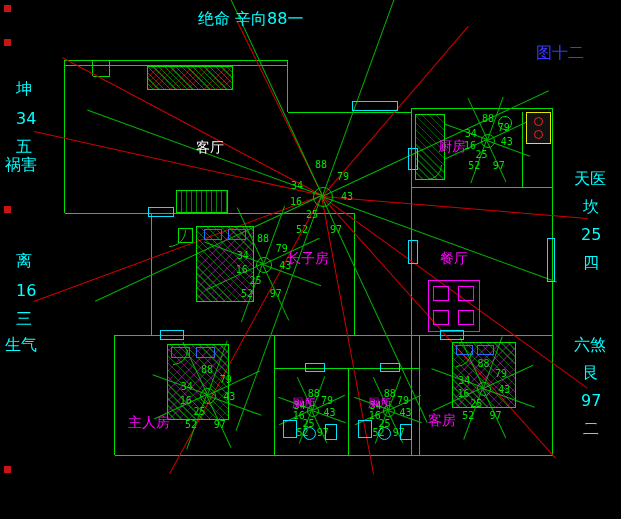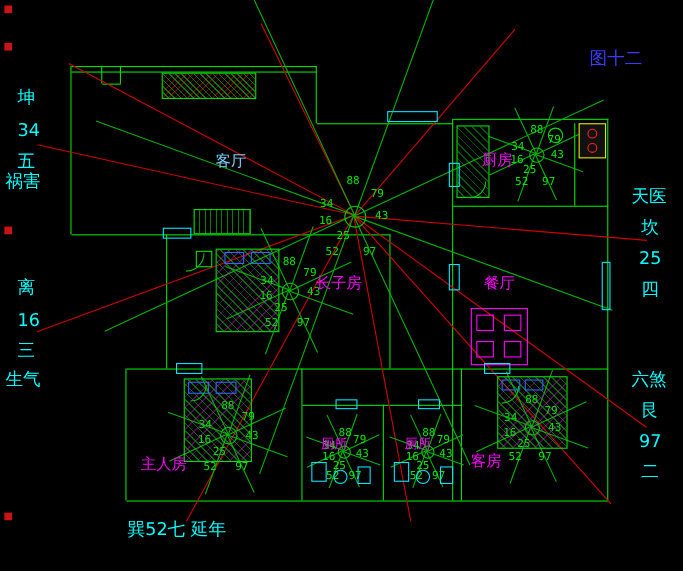--- a/index.html
+++ b/index.html
@@ -6,21 +6,21 @@
   .canvas{position:relative;width:621px;height:519px;background:#000;overflow:hidden;
           font-family:"DejaVu Sans",sans-serif;}
   
   .pline{position:absolute;height:1px;transform-origin:0 0;}
   .circ{position:absolute;border:1px solid #00c800;border-radius:50%;background:transparent;}
   .grip{position:absolute;width:7px;height:7px;background:#c81414;}
   .num{position:absolute;color:#00e600;font:10px "DejaVu Sans Mono",monospace;white-space:pre;}
   
   .lbl{position:absolute;white-space:pre;line-height:1.1;}
   .cyan{color:#00ffff}
-  .grn{color:#7dd3fc}
+  .grn{color:#ffffff}
   .mag{color:#ff00ff}
   .blue{color:#3b3bff}
   .fs16{font-size:16px}
   .fs14{font-size:14px}
   .fs12{font-size:12px}
   
   .furn{position:absolute;border:1px solid #00e000;box-sizing:border-box;background:transparent;}
   .hatch-rg{background:
       repeating-linear-gradient(45deg,transparent 0 3px,rgba(0,220,0,.55) 3px 4px),
       repeating-linear-gradient(-45deg,transparent 0 3px,rgba(220,0,0,.45) 3px 4px);}
@@ -246,41 +246,41 @@
   <div class="door" style="left:305px;top:363px;width:20px;height:9px"></div>
   <div class="door" style="left:380px;top:363px;width:20px;height:9px"></div>
   <div class="door" style="left:352px;top:101px;width:46px;height:10px"></div>
   <div class="door" style="left:547px;top:238px;width:8px;height:44px"></div>
 
   <div class="arc" style="left:152px;top:213px;width:34px;height:34px"></div>
   <div class="arc" style="left:158px;top:335px;width:30px;height:30px"></div>
   <div class="arc" style="left:440px;top:335px;width:32px;height:32px"></div>
   <div class="arc" style="left:412px;top:150px;width:30px;height:30px"></div>
 
+  <div class="lbl cyan fs16" style="left:198px;top:10px">绝命 辛向88一</div>
   <div class="lbl blue fs16" style="left:536px;top:44px">图十二</div>
 
   <div class="lbl cyan fs16" style="left:16px;top:80px">坤</div>
   <div class="lbl cyan fs16" style="left:16px;top:110px">34</div>
   <div class="lbl cyan fs16" style="left:16px;top:138px">五</div>
   <div class="lbl cyan fs16" style="left:5px;top:156px">祸害</div>
   <div class="lbl cyan fs16" style="left:16px;top:252px">离</div>
   <div class="lbl cyan fs16" style="left:16px;top:282px">16</div>
   <div class="lbl cyan fs16" style="left:16px;top:310px">三</div>
   <div class="lbl cyan fs16" style="left:5px;top:336px">生气</div>
 
   <div class="lbl cyan fs16" style="left:574px;top:170px">天医</div>
   <div class="lbl cyan fs16" style="left:583px;top:198px">坎</div>
   <div class="lbl cyan fs16" style="left:581px;top:226px">25</div>
   <div class="lbl cyan fs16" style="left:583px;top:254px">四</div>
   <div class="lbl cyan fs16" style="left:574px;top:336px">六煞</div>
   <div class="lbl cyan fs16" style="left:583px;top:364px">艮</div>
   <div class="lbl cyan fs16" style="left:581px;top:392px">97</div>
   <div class="lbl cyan fs16" style="left:583px;top:420px">二</div>
 
-  <div class="lbl cyan fs16" style="left:116px;top:472px">巽52七 延年</div>
 
   <div class="lbl grn fs14" style="left:196px;top:140px">客厅</div>
   <div class="lbl mag fs14" style="left:438px;top:139px">厨房</div>
   <div class="lbl mag fs14" style="left:287px;top:251px">长子房</div>
   <div class="lbl mag fs14" style="left:440px;top:251px">餐厅</div>
   <div class="lbl mag fs14" style="left:128px;top:415px">主人房</div>
   <div class="lbl mag fs14" style="left:428px;top:413px">客房</div>
   <div class="lbl mag fs12" style="left:292px;top:397px">厕所</div>
   <div class="lbl mag fs12" style="left:368px;top:397px">厕所</div>
 

